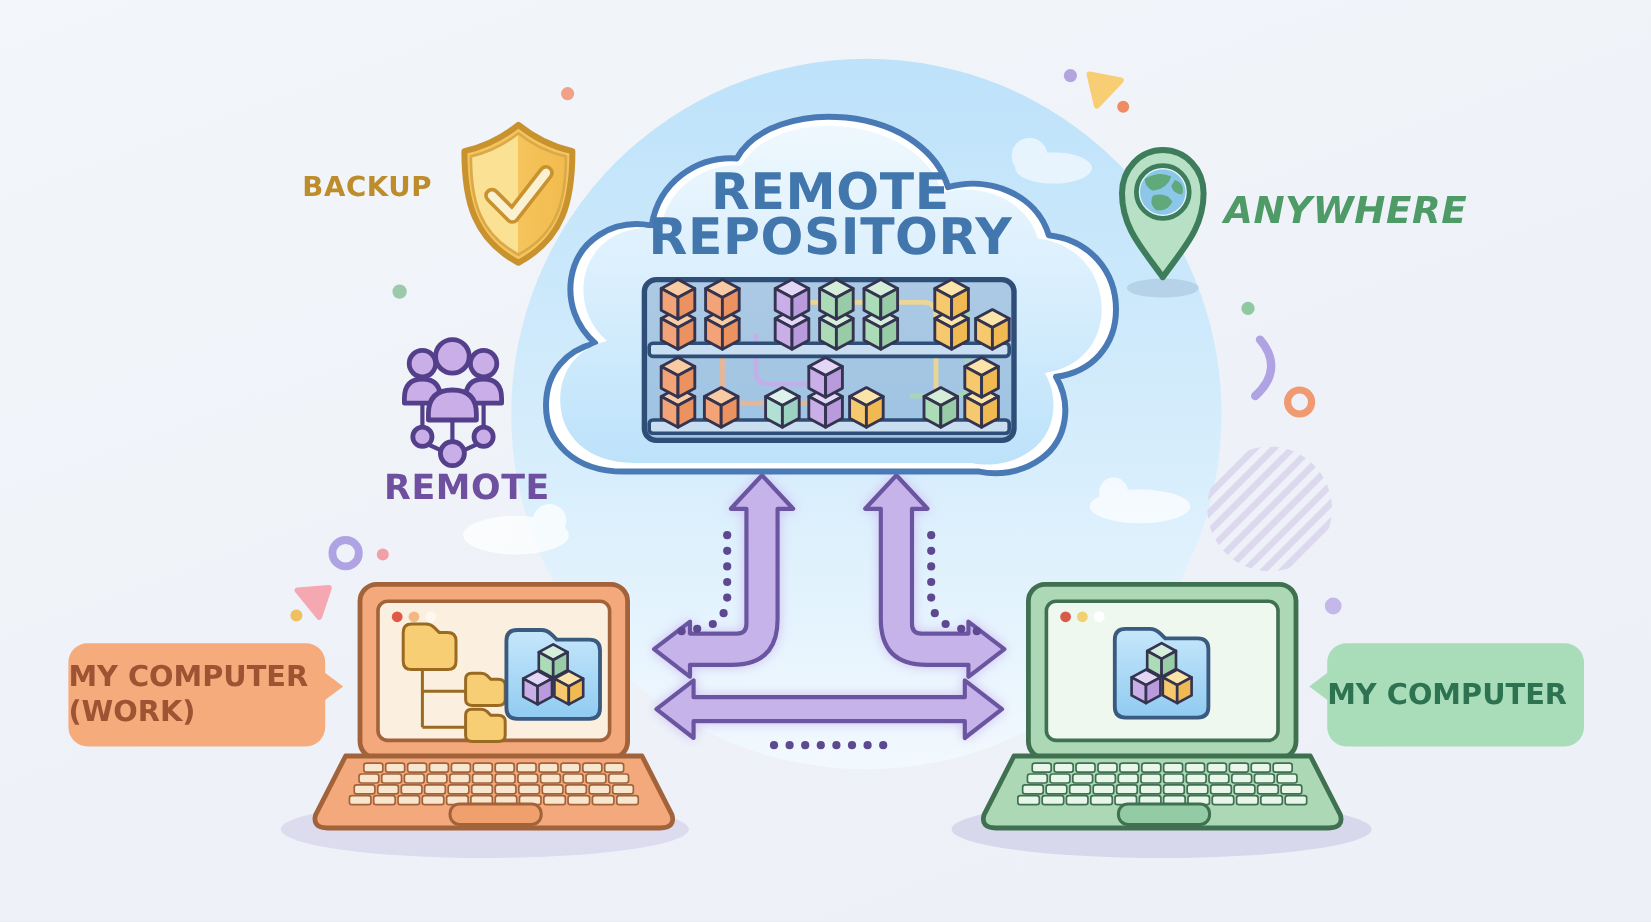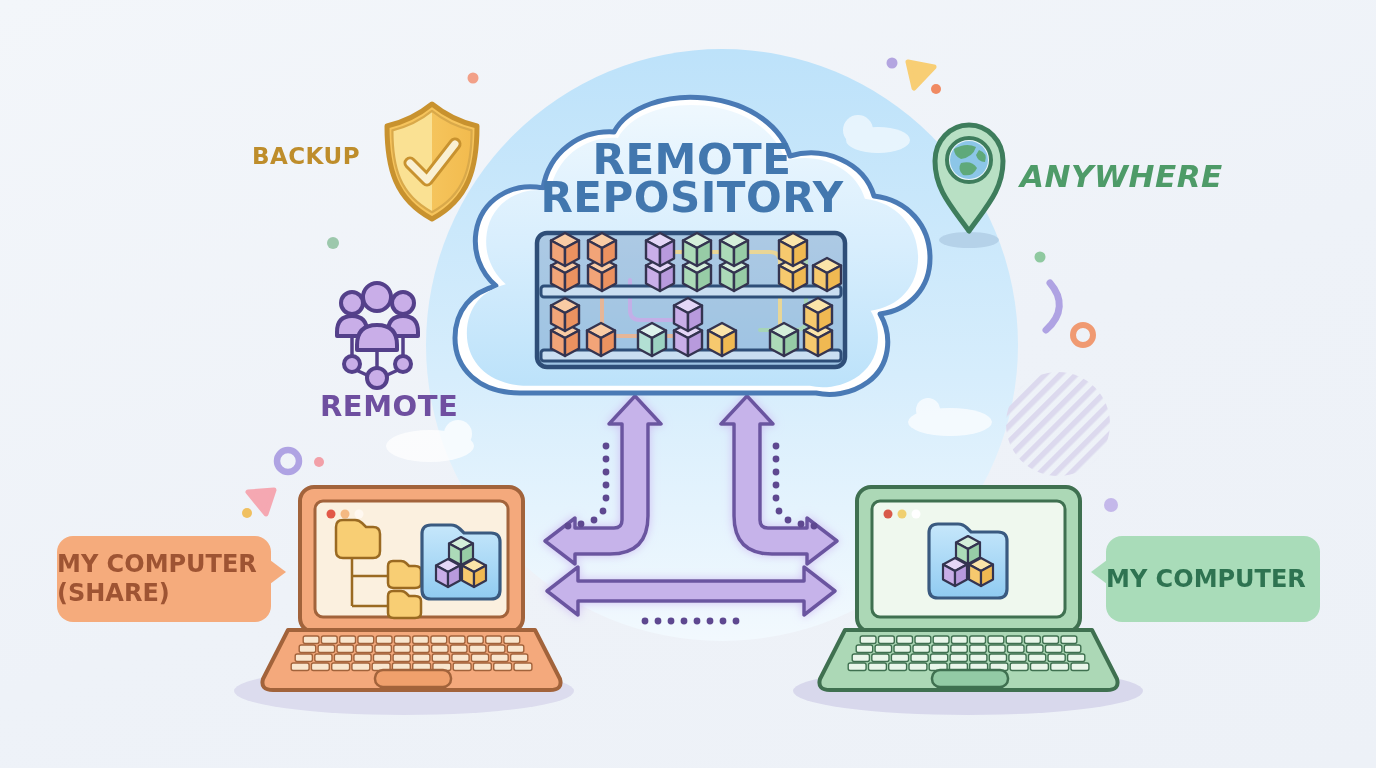--- a/index.html
+++ b/index.html
@@ -409,19 +409,19 @@
 <div class="lbl title">
   <div>REMOTE</div>
   <div>REPOSITORY</div>
 </div>
 <div class="lbl backup">BACKUP</div>
 <div class="lbl anywhere">ANYWHERE</div>
 <div class="lbl share">REMOTE</div>
 
 <div class="bubble bubble-home">
   <span>MY COMPUTER</span>
-  <span>(SHARE)</span>
+  <span>(WORK)</span>
 </div>
 <div class="bubble bubble-work">
   <span>MY COMPUTER</span>
 </div>
 
 </div>
 
 </body></html>

